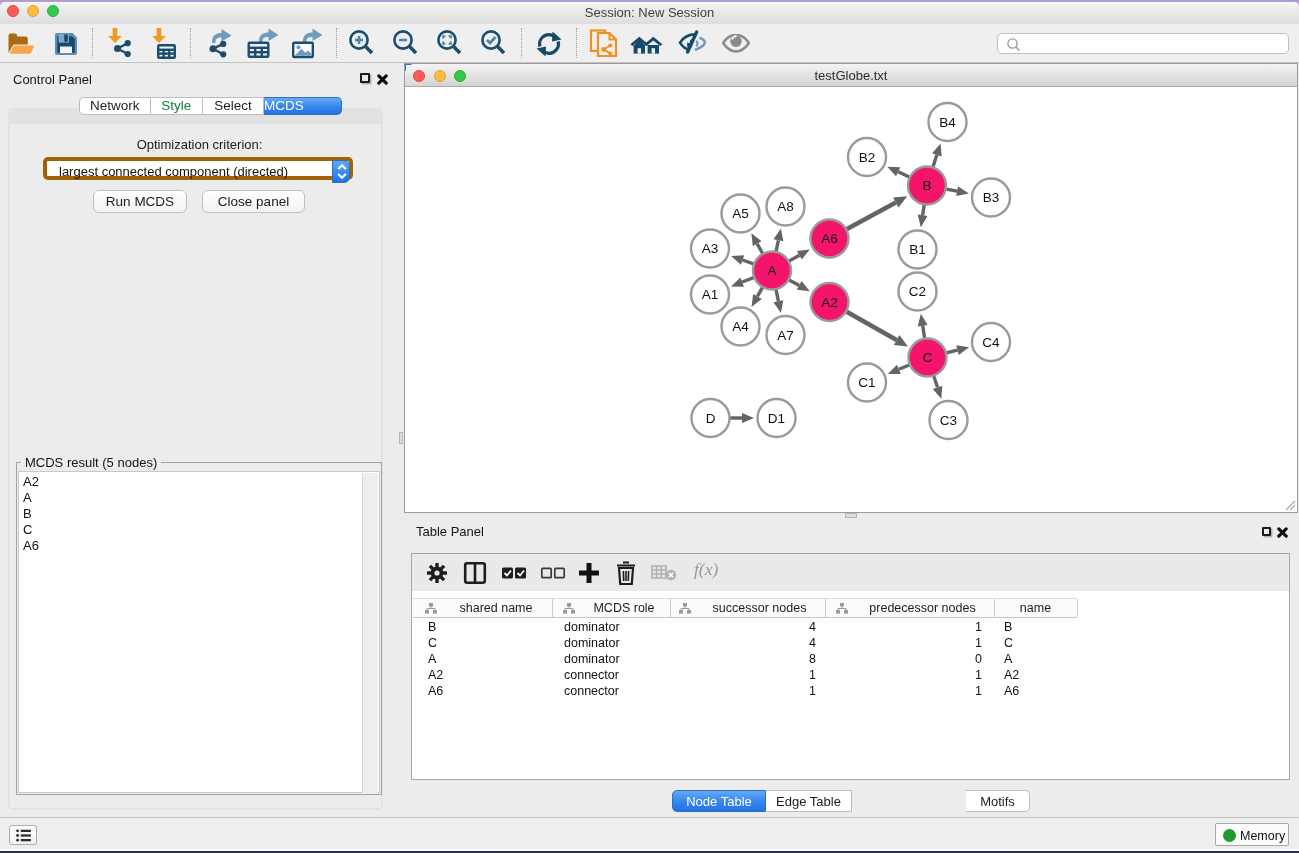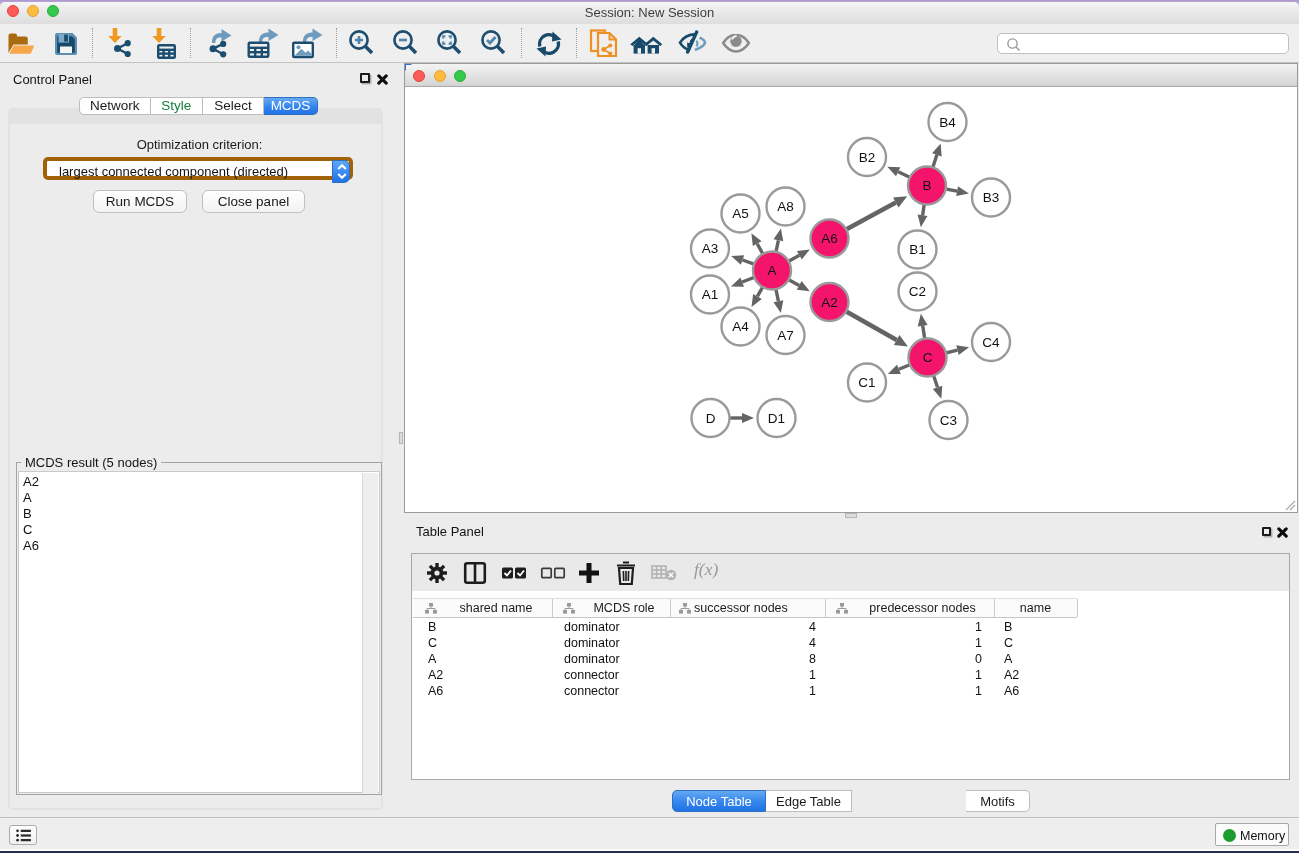--- a/index.html
+++ b/index.html
@@ -174,21 +174,21 @@
         <line x1="1.8" y1="1.8" x2="9.2" y2="9.2"></line>
         <line x1="9.2" y1="1.8" x2="1.8" y2="9.2"></line>
       </g>
     </svg>
   <div style="position:absolute;left:8px;top:44px;width:375px;height:702px;background:#e2e2e2;border-radius:5px;"></div>
   <div style="position:absolute;left:10px;top:60px;width:371px;height:684px;background:#ececec;"></div>
   <div style="position:absolute;left:79px;top:33px;height:18px;display:flex;font-size:13.5px;">
     <div style="width:71.5px;background:#fff;border:1px solid #bdbdbd;border-radius:5px 0 0 5px;text-align:center;line-height:16px;color:#1c1c1c;">Network</div>
     <div style="width:52.5px;background:#fff;border:1px solid #bdbdbd;border-left:none;text-align:center;line-height:16px;color:#15803d;">Style</div>
     <div style="width:61px;background:#fff;border:1px solid #bdbdbd;border-left:none;text-align:center;line-height:16px;color:#1c1c1c;">Select</div>
-    <div style="width:54px;background:linear-gradient(180deg,#64a9f2 0%,#3585ee 55%,#2173e4 100%);border:1px solid #2e6fc4;border-left:none;border-radius:0 5px 5px 0;text-align:center;line-height:16px;color:#fff;">MCDS</div>
+    <div style="width:78px;background:linear-gradient(180deg,#64a9f2 0%,#3585ee 55%,#2173e4 100%);border:1px solid #2e6fc4;border-left:none;border-radius:0 5px 5px 0;text-align:left;line-height:16px;color:#fff;">MCDS</div>
   </div>
   <div style="position:absolute;left:8px;top:73px;width:383px;text-align:center;font-size:13px;color:#1b1b1b;">Optimization criterion:</div>
   <div style="position:absolute;left:43px;top:93px;width:310px;height:23px;background:#fff;border:4px solid #a16207;border-radius:5px;">
     <div style="position:absolute;left:12px;top:3px;font-size:13px;color:#111;">largest connected component (directed)</div>
     <div style="position:absolute;right:-1px;top:-1px;width:18px;height:23px;border-radius:0 6px 6px 0;background:linear-gradient(180deg,#5fa9f5 0%,#3d8df1 50%,#1f72e8 100%);border:1px solid #2e6fc4;">
       <svg width="14" height="19" style="position:absolute;left:1.5px;top:1px;" viewBox="0 0 14 19">
         <path d="M3.2 7 L7 3.2 L10.8 7" fill="none" stroke="#ffffff" stroke-width="2.2"></path>
         <path d="M3.2 12 L7 15.8 L10.8 12" fill="none" stroke="#ffffff" stroke-width="2.2"></path>
       </svg>
     </div>
@@ -204,20 +204,21 @@
 </div>
 <div class="abs" style="left:404px;top:63px;width:894px;height:450px;border:1px solid #9b9b9b;background:#ffffff;">
   <div style="position:absolute;left:0;top:0;width:892px;height:23px;background:linear-gradient(180deg,#f4f4f4 0%,#e9e9e9 30%,#d9d9d9 85%,#d2d2d2 100%);border-bottom:1px solid #aaaaaa;"></div>
   <svg width="7" height="7" style="position:absolute;left:0;top:0;" viewBox="0 0 7 7">
       <path d="M0 0 L7 0 L0 7 Z" fill="#3c6fd4"></path>
     </svg>
   <div style="position:absolute;left:1px;top:1px;width:16px;height:21px;background:linear-gradient(180deg,#f4f4f4,#d8d8d8);"></div>
   <div class="tl" style="left:8px;top:6px;background:#fc5b57;border:1px solid #e2443e;"></div>
   <div class="tl" style="left:28.5px;top:6px;background:#fdbc40;border:1px solid #e0a135;"></div>
   <div class="tl" style="left:49px;top:6px;background:#34c94b;border:1px solid #2bab3e;"></div>
+  <div style="position:absolute;left:0;top:4px;width:100%;text-align:center;font-size:13px;color:#2e2e2e;">testGlobe.txt</div>
   <svg width="891" height="424" style="position:absolute;left:0px;top:24px;" viewBox="0 0 891 424" font-family="Liberation Sans, sans-serif">
   <line x1="367.0" y1="182.5" x2="337.2" y2="194.0" stroke="#646464" stroke-width="3.4"></line>
 <polygon points="326.0,198.4 335.4,189.4 339.0,198.7" fill="#646464"></polygon>
 <line x1="367.0" y1="182.5" x2="337.5" y2="172.0" stroke="#646464" stroke-width="3.4"></line>
 <polygon points="326.2,168.0 339.2,167.3 335.8,176.7" fill="#646464"></polygon>
 <line x1="367.0" y1="182.5" x2="352.4" y2="208.4" stroke="#646464" stroke-width="3.4"></line>
 <polygon points="346.5,218.9 348.1,206.0 356.8,210.9" fill="#646464"></polygon>
 <line x1="367.0" y1="182.5" x2="352.2" y2="155.7" stroke="#646464" stroke-width="3.4"></line>
 <polygon points="346.4,145.2 356.6,153.3 347.8,158.1" fill="#646464"></polygon>
 <line x1="367.0" y1="182.5" x2="373.4" y2="213.2" stroke="#646464" stroke-width="3.4"></line>
@@ -385,21 +386,21 @@
     <svg width="12" height="11" style="position:absolute;left:424px;top:49px;" viewBox="0 0 12 11">
         <g fill="#9a9a9a">
           <rect x="4" y="0" width="4" height="3.6"></rect>
           <rect x="0" y="7" width="4" height="3.6"></rect>
           <rect x="8" y="7" width="4" height="3.6"></rect>
         </g>
         <path d="M6 3.6 L6 5.5 M2 7 L2 5.5 L10 5.5 L10 7" stroke="#9a9a9a" fill="none"></path>
       </svg>
     <div style="position:absolute;left:28px;top:47px;width:112px;text-align:center;font-size:12.5px;color:#1c1c1c;">shared name</div>
     <div style="position:absolute;left:166px;top:47px;width:92px;text-align:center;font-size:12.5px;color:#1c1c1c;">MCDS role</div>
-    <div style="position:absolute;left:282px;top:47px;width:131px;font-size:12.5px;color:#1c1c1c;">successor nodes</div>
+    <div style="position:absolute;left:282px;top:47px;width:131px;text-align:center;font-size:12.5px;color:#1c1c1c;">successor nodes</div>
     <div style="position:absolute;left:439px;top:47px;width:143px;text-align:center;font-size:12.5px;color:#1c1c1c;">predecessor nodes</div>
     <div style="position:absolute;left:582px;top:47px;width:83px;text-align:center;font-size:12.5px;color:#1c1c1c;">name</div>
     <div style="position:absolute;left:140px;top:45px;width:1px;height:18px;background:#cccccc;"></div>
     <div style="position:absolute;left:258px;top:45px;width:1px;height:18px;background:#cccccc;"></div>
     <div style="position:absolute;left:413px;top:45px;width:1px;height:18px;background:#cccccc;"></div>
     <div style="position:absolute;left:582px;top:45px;width:1px;height:18px;background:#cccccc;"></div>
     <div style="position:absolute;left:665px;top:45px;width:1px;height:18px;background:#cccccc;"></div>
     <div style="position:absolute;left:0;top:65px;width:680px;font-size:12.5px;color:#111;line-height:16px;">
       <div style="position:relative;height:16px;">
           <span style="position:absolute;left:16px;">B</span>

